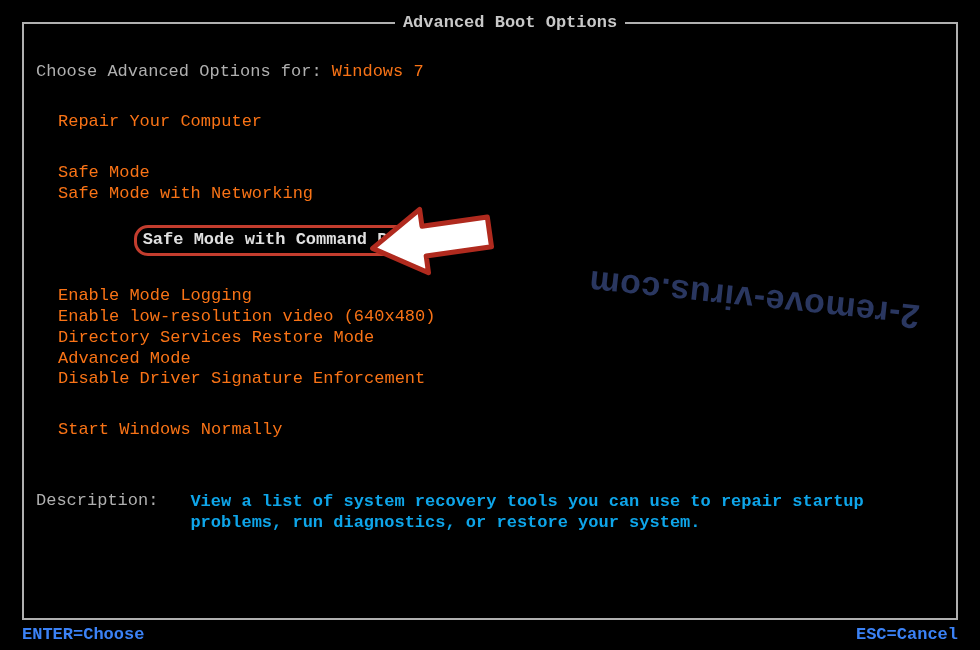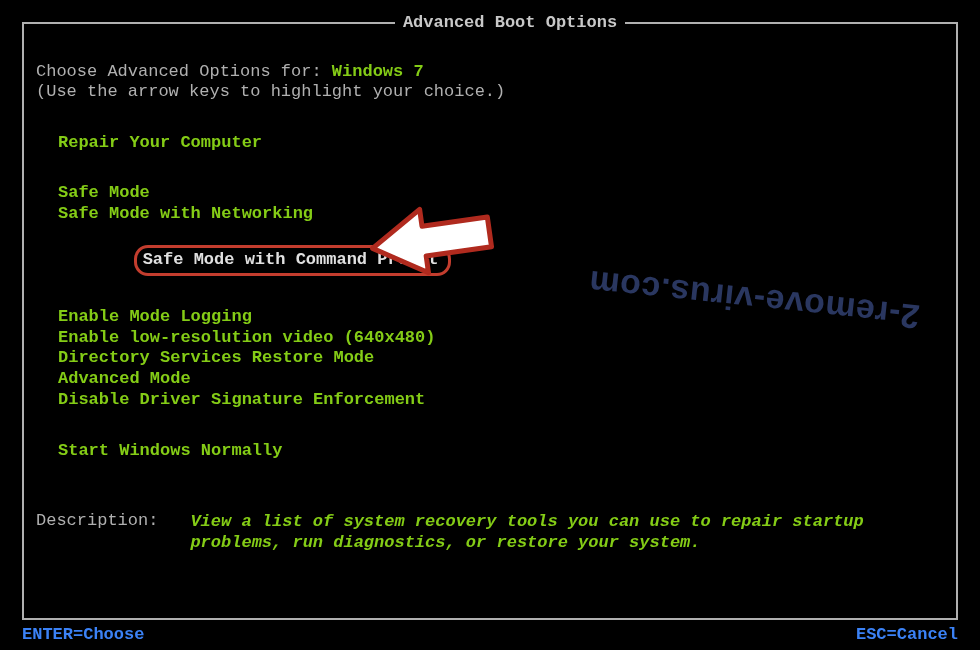--- a/index.html
+++ b/index.html
@@ -34,21 +34,21 @@
     background: #000;
     padding: 0 8px;
     font-weight: bold;
     color: #c8c8c8;
     margin-left: 40px;
   }
   .content {
     padding: 8px 2px 0 2px;
   }
   .line { white-space: pre; line-height: 1.2; }
-  .bold { font-weight: bold; color: #84cc16; }
+  .bold { font-weight: normal; color: #f97316; }
   .indent { padding-left: 22px; }
   .spacer-sm { height: 10px; }
   .spacer-md { height: 30px; }
   .spacer-lg { height: 44px; }
   .group .opt {
     line-height: 1.22;
     padding: 0 0 0 0;
   }
   .highlight-wrap {
     display: inline-block;
@@ -58,21 +58,21 @@
     color: #e0e0e0;
     font-weight: bold;
     margin-left: -6px;
   }
   .desc-row {
     display: flex;
     gap: 32px;
     padding-top: 6px;
   }
   .desc-label { flex: 0 0 auto; text-align: right; }
-  .desc-text { flex: 1 1 auto; color: #84cc16; font-weight: bold; line-height: 1.25; font-style: italic; }
+  .desc-text { flex: 1 1 auto; color: #0ea5e9; font-weight: bold; line-height: 1.25; }
   .footer {
     position: absolute;
     left: 22px;
     right: 22px;
     bottom: 6px;
     display: flex;
     justify-content: space-between;
     color: #3b82f6;
     font-weight: bold;
   }
@@ -102,21 +102,20 @@
 <div class="frame">
   <div class="title-wrap">
     <span class="title">Advanced Boot Options</span>
   </div>
 
   <div class="content">
 
     <div class="spacer-md"></div>
 
     <div class="line"><span>Choose Advanced Options for: </span><span class="bold">Windows 7</span></div>
-    <div class="line">(Use the arrow keys to highlight your choice.)</div>
 
     <div class="spacer-md"></div>
 
     <div class="indent">
       <div class="line bold opt">Repair Your Computer</div>
     </div>
 
     <div class="spacer-md"></div>
 
     <div class="indent group">

